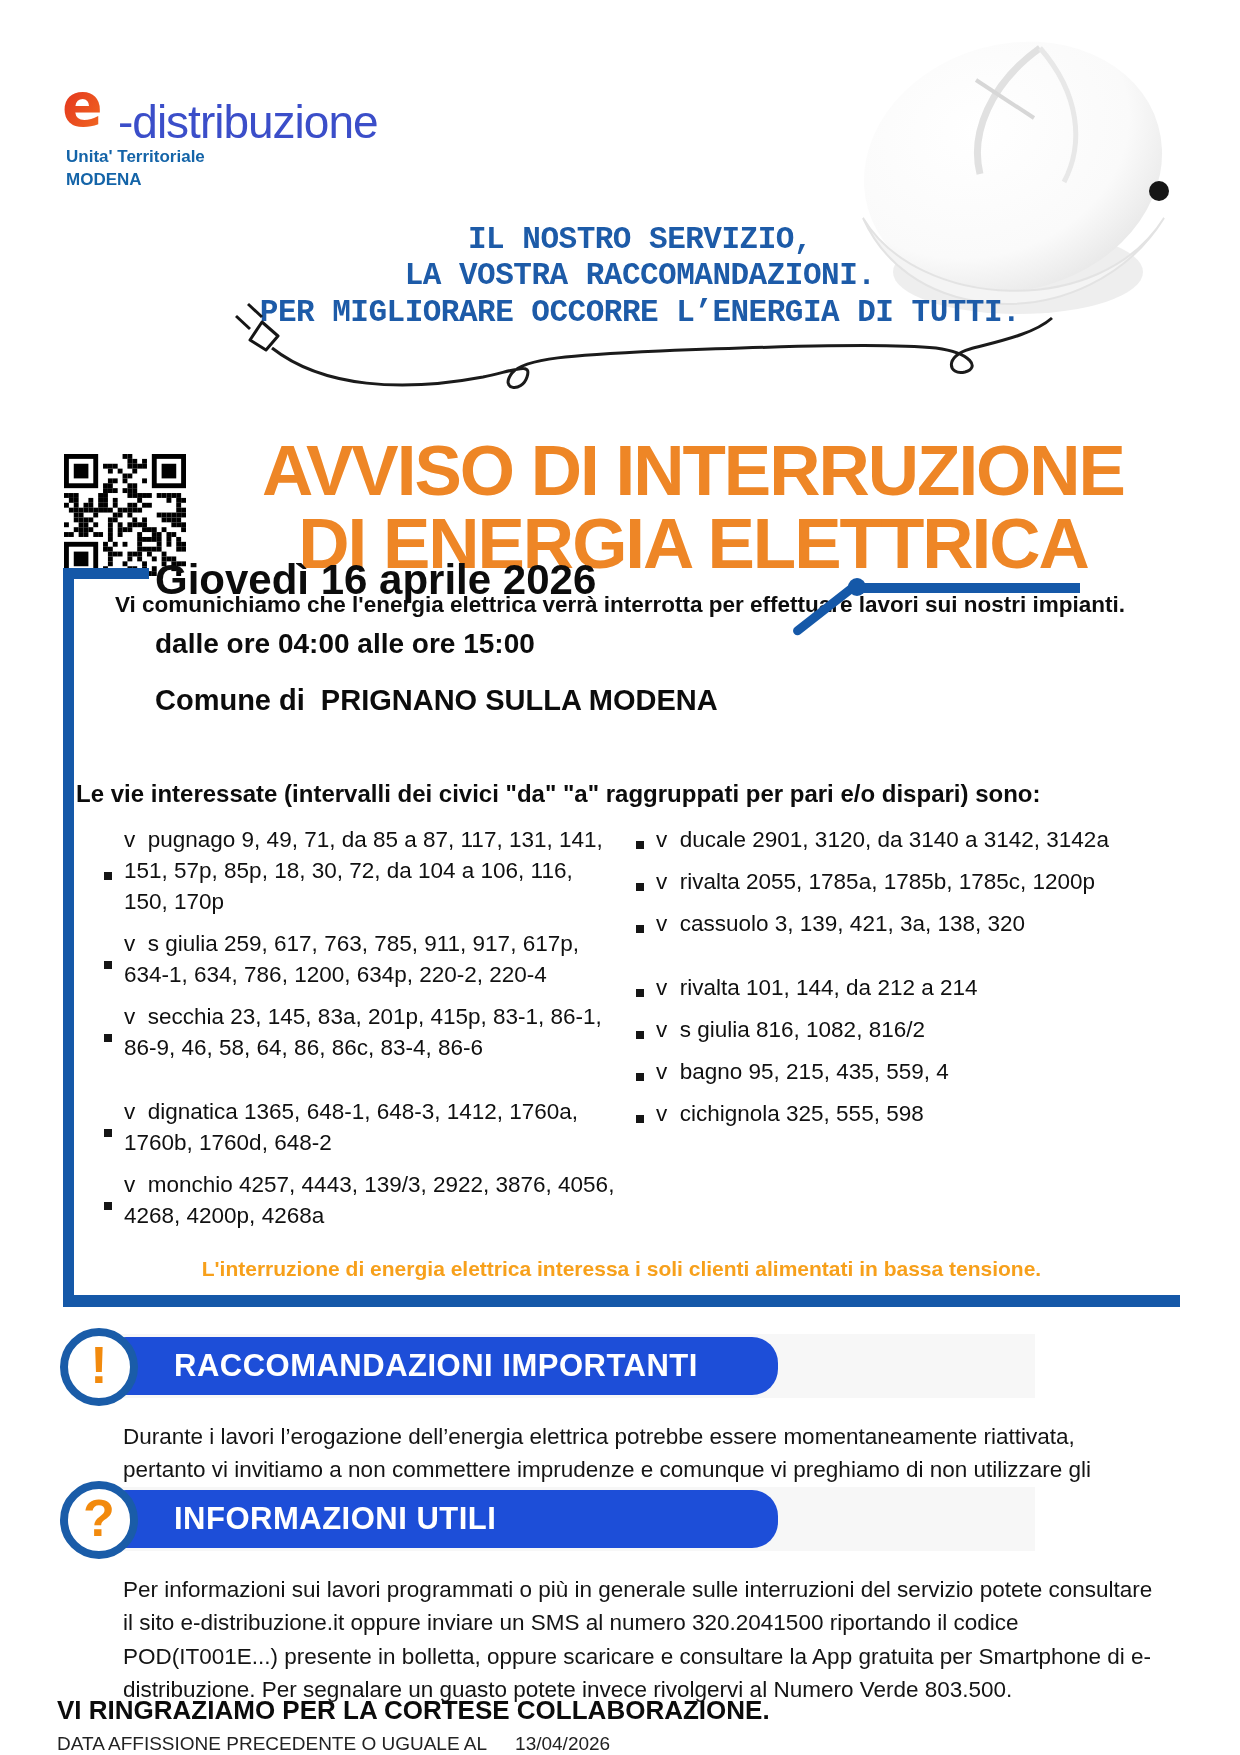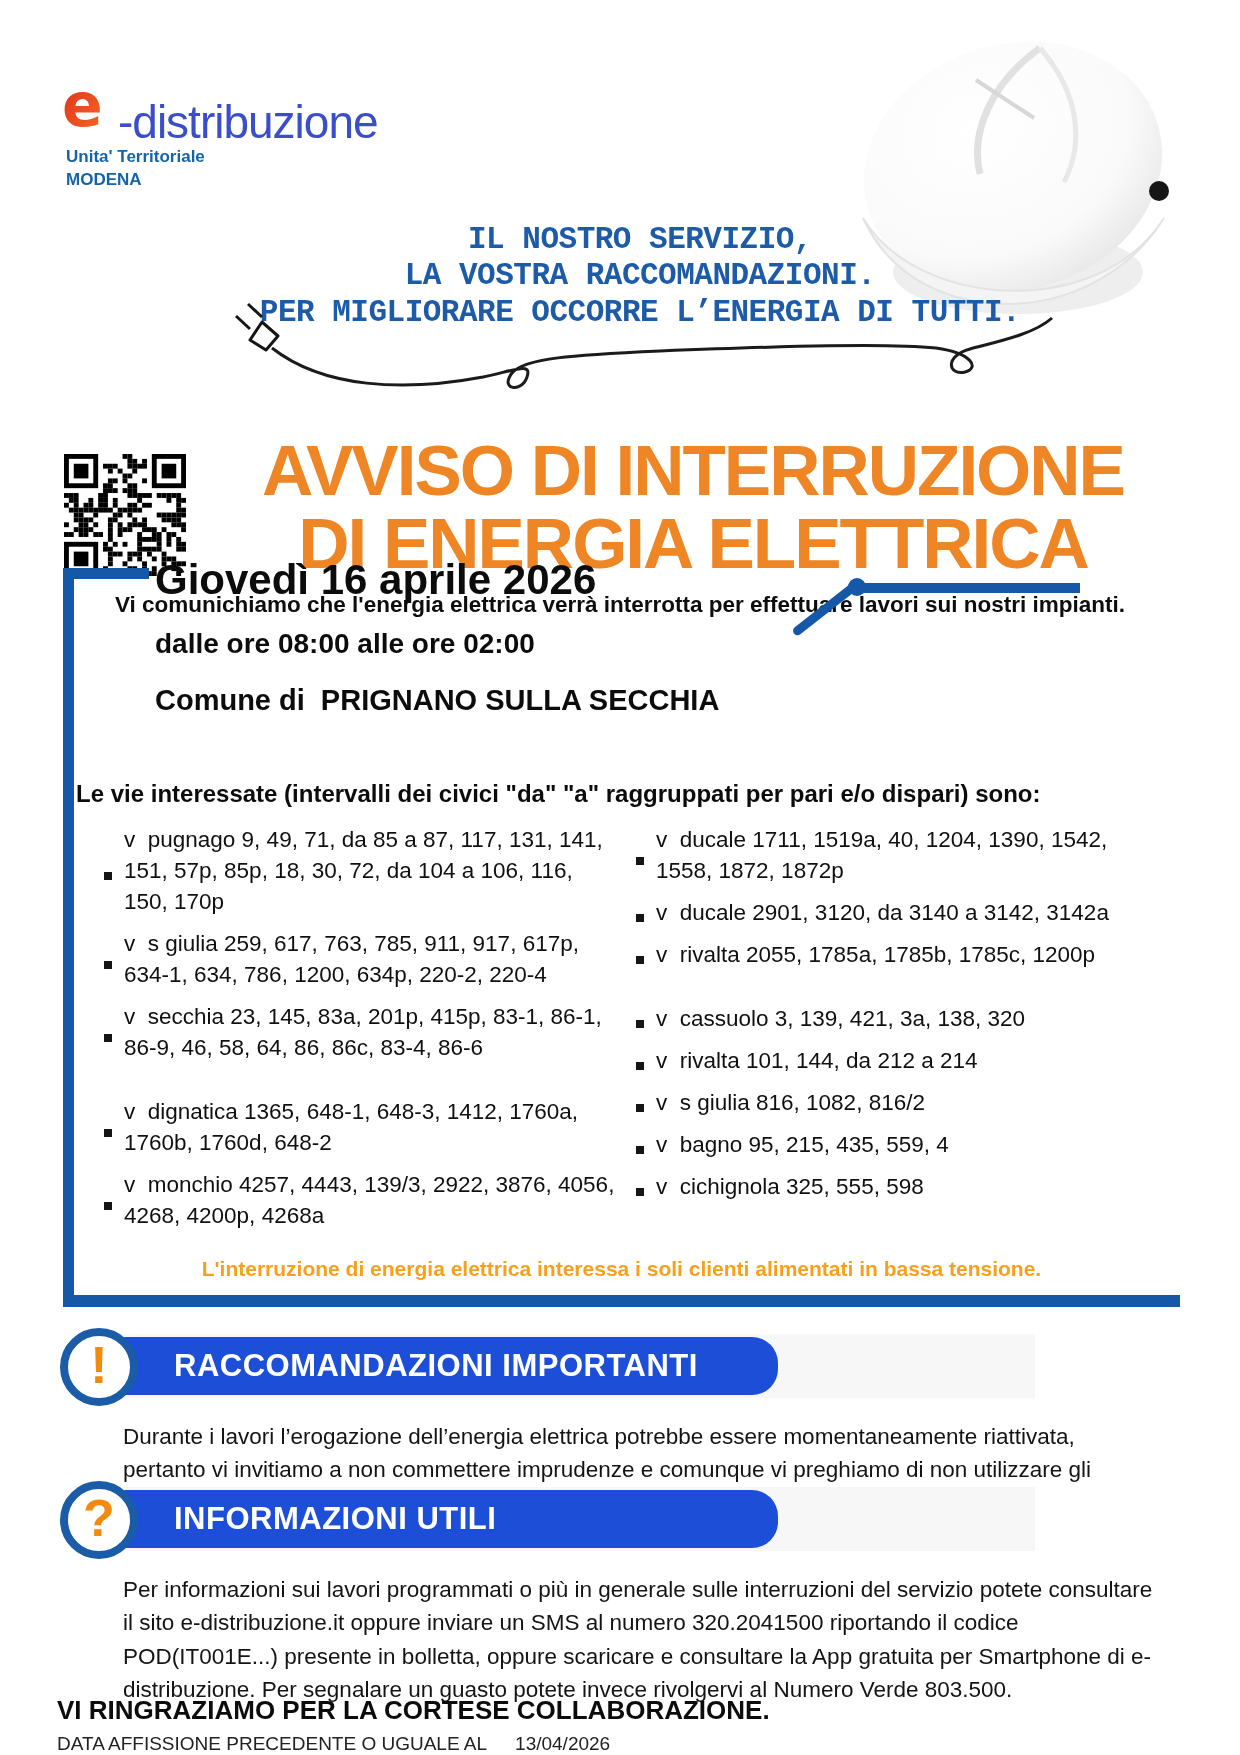--- a/index.html
+++ b/index.html
@@ -354,24 +354,24 @@
   <div class="intro">Vi comunichiamo che l'energia elettrica verrà interrotta per effettuare lavori sui nostri impianti.</div>
 
   <div class="bx box-left"></div>
   <div class="bx box-topleft"></div>
   <div class="bx box-bottom"></div>
   <div class="bx box-topright"></div>
   <div class="box-diag"></div>
   <div class="box-dot"></div>
 
   <div class="outage-date">Giovedì 16 aprile 2026</div>
-  <div class="outage-hours">dalle ore 08:00 alle ore 02:00</div>
+  <div class="outage-hours">dalle ore 04:00 alle ore 15:00</div>
   <div class="outage-comune">
     <span>Comune di</span>
-    <span>PRIGNANO SULLA SECCHIA</span>
+    <span>PRIGNANO SULLA MODENA</span>
   </div>
 
   <div class="streets-heading">Le vie interessate (intervalli dei civici "da" "a" raggruppati per pari e/o dispari) sono:</div>
 
   <div class="cols">
     <div class="col">
 
         <div class="street-item">
           <span class="sq"></span>
           <span class="street-text">v  pugnago 9, 49, 71, da 85 a 87, 117, 131, 141, 151, 57p, 85p, 18, 30, 72, da 104 a 106, 116, 150, 170p</span>
@@ -392,24 +392,20 @@
           <span class="street-text">v  dignatica 1365, 648-1, 648-3, 1412, 1760a, 1760b, 1760d, 648-2</span>
         </div>
 
         <div class="street-item">
           <span class="sq"></span>
           <span class="street-text">v  monchio 4257, 4443, 139/3, 2922, 3876, 4056, 4268, 4200p, 4268a</span>
         </div>
       </div>
     <div class="col">
 
-        <div class="street-item">
-          <span class="sq"></span>
-          <span class="street-text">v  ducale 1711, 1519a, 40, 1204, 1390, 1542, 1558, 1872, 1872p</span>
-        </div>
 
         <div class="street-item">
           <span class="sq"></span>
           <span class="street-text">v  ducale 2901, 3120, da 3140 a 3142, 3142a</span>
         </div>
 
         <div class="street-item">
           <span class="sq"></span>
           <span class="street-text">v  rivalta 2055, 1785a, 1785b, 1785c, 1200p</span>
         </div>

